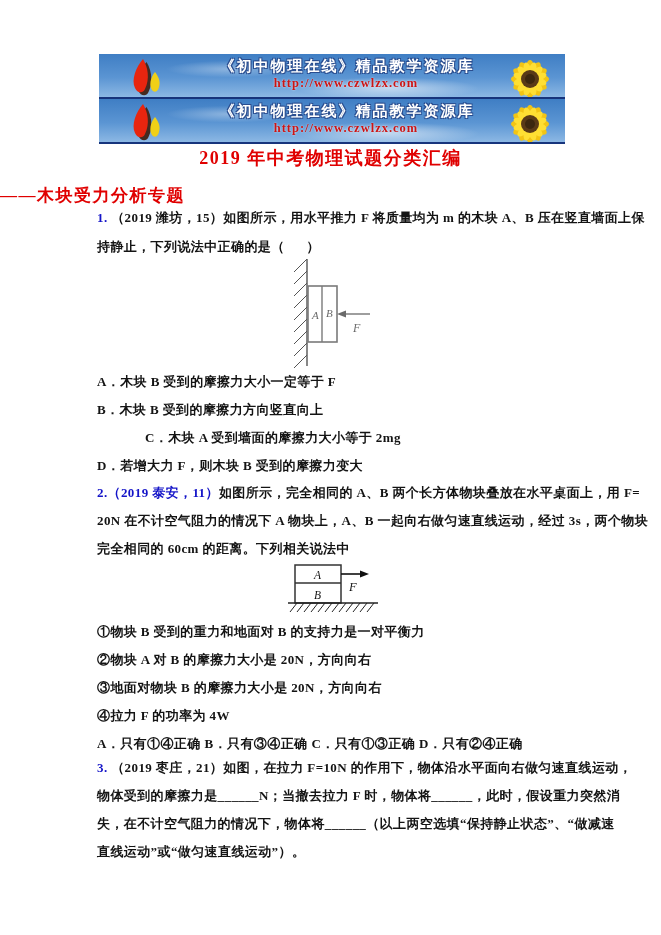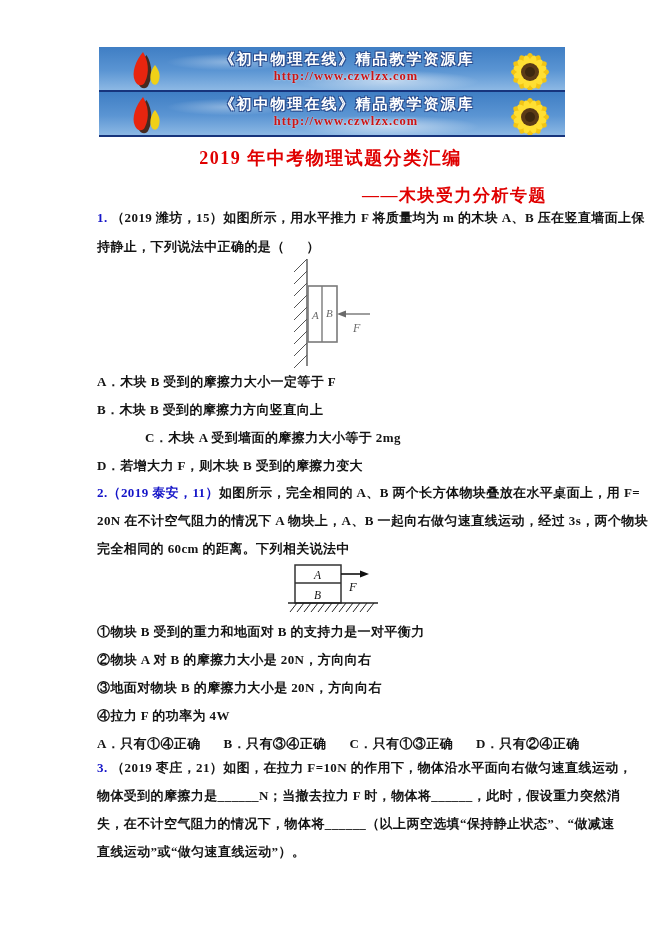--- a/index.html
+++ b/index.html
@@ -1,21 +1,21 @@
 <!DOCTYPE html>
 <html><head>
 <meta charset="utf-8">
 <style>
   html,body{margin:0;padding:0;background:#ffffff;}
   .page{
     position:relative;width:661px;height:935px;background:#fff;overflow:hidden;
     font-family:"Liberation Serif","DejaVu Serif",serif;color:#141414;
   }
   
-  .banner{position:absolute;top:47px;left:99px;width:466px;height:114px;}
+  .banner{position:absolute;top:54px;left:99px;width:466px;height:114px;}
   .banner-strip{
     position:relative;width:466px;height:43px;overflow:hidden;
     border-bottom:2px solid #17347c;
     background:
       radial-gradient(ellipse 130px 16px at 62% 80%, rgba(255,255,255,.55), rgba(255,255,255,0) 70%),
       radial-gradient(ellipse 90px 12px at 28% 35%, rgba(255,255,255,.35), rgba(255,255,255,0) 70%),
       linear-gradient(180deg,#3f7ec4 0%,#5b95d3 55%,#8cb8e4 100%);
   }
   .banner-logo{position:absolute;left:28px;top:2px;}
   .banner-text{position:absolute;left:0;top:0;width:100%;text-align:center;}
@@ -30,30 +30,30 @@
     font-size:12.5px;font-weight:bold;color:#cc1414;letter-spacing:1px;
     text-shadow:0 0 2px rgba(255,255,255,.8);white-space:nowrap;
   }
   .banner-sunflower{position:absolute;right:6px;bottom:-4px;}
   
   .doc-title{
     position:absolute;top:146px;left:0;width:661px;text-align:center;
     font-size:18px;font-weight:bold;color:#e00000;letter-spacing:1.5px;white-space:pre;
   }
   .doc-subtitle{
-    position:absolute;top:184px;left:0;width:547px;text-align:right;
+    position:absolute;top:184px;left:0;width:547px;text-align:left;
     font-size:17px;font-weight:bold;color:#e00000;letter-spacing:1.5px;white-space:pre;
   }
   
   .line{
     position:absolute;left:97px;width:480px;
     font-size:13px;font-weight:bold;letter-spacing:0.4px;white-space:pre;color:#141414;
   }
   .num-blue{color:#1414c8;}
-  .opts-row{position:absolute;left:97px;top:735px;display:flex;column-gap:23px;
+  .opts-row{position:absolute;left:97px;top:735px;display:flex;column-gap:4px;
     font-size:13px;font-weight:bold;letter-spacing:0.4px;white-space:pre;color:#141414;}
   
   .fig{position:absolute;}
   .fig text{font-family:"Liberation Serif","DejaVu Serif",serif;font-style:italic;}
 </style>
 </head>
 <body>
 
 <div class="page">
 

